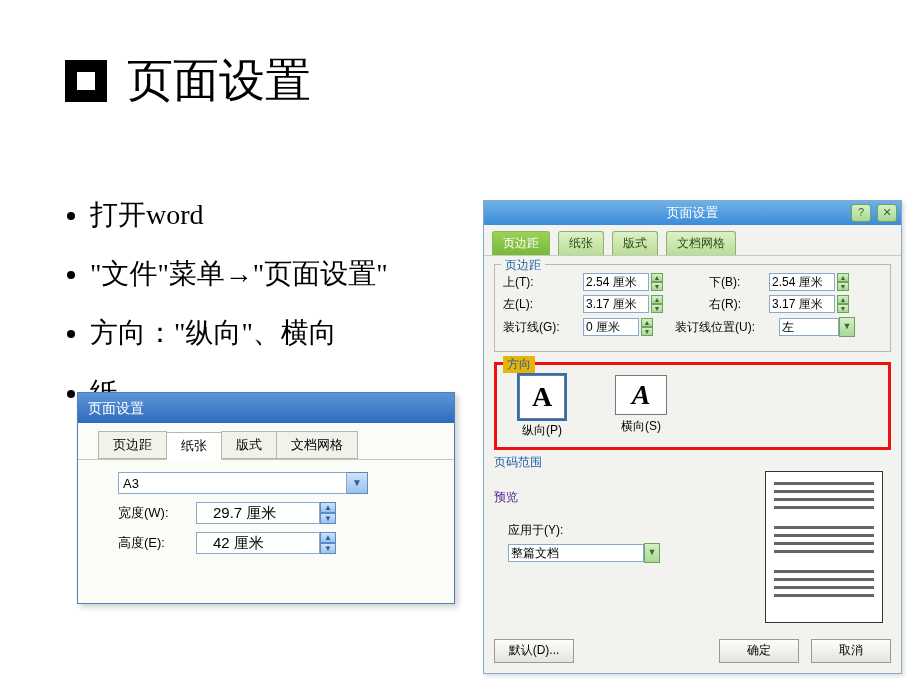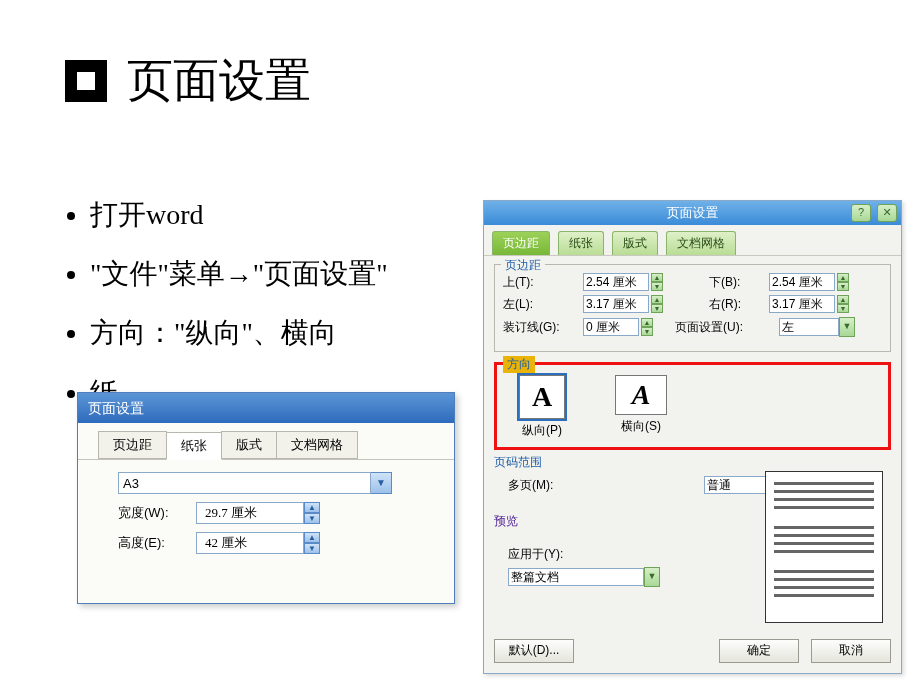--- a/index.html
+++ b/index.html
@@ -255,39 +255,39 @@
   .dlg-left .tab2.active {
     background: #fff;
     border-bottom: 1px solid #fff;
     position: relative; top:1px;
   }
   .dlg-left .body2 {
     padding: 12px 20px;
   }
   .dlg-left .lbl2 { color:#1a52a4; margin-bottom:10px; }
   .dlg-left .combo2 {
-    display:flex; width:274px; height:22px; margin-left: 20px;
+    display:flex; width:250px; height:22px; margin-left: 20px;
   }
   .dlg-left .combo2 input {
     flex:1; border:1px solid #8aa9c8; font-size:13px; padding:0 4px;
   }
   .dlg-left .combo2 .drop2 {
     width:20px; background: linear-gradient(#cfe3f8,#9cc1eb);
     border:1px solid #5a8bc8; border-left:none; text-align:center;
     color:#2b5e9e; font-size:10px; line-height:20px;
   }
   .dlg-left .row2 {
     display:flex; align-items:center; gap:8px; margin:8px 0 0 20px;
   }
   .dlg-left .row2 .lblw { width:70px; }
   .dlg-left .spin2 {
     display:flex;
   }
   .dlg-left .spin2 input {
-    width:90px; height:20px; border:1px solid #8aa9c8; font-size:13px; padding:0 8px;font-family:Liberation Serif, serif;
+    width:90px; height:20px; border:1px solid #8aa9c8; font-size:15px; padding:0 16px;
   }
   .dlg-left .spin2 .ar {
     width:16px; display:flex; flex-direction:column;
   }
   .dlg-left .spin2 .ar span {
     flex:1; border:1px solid #5a8bc8; background:linear-gradient(#cfe3f8,#9cc1eb);
     font-size:8px; text-align:center; line-height:9px; color:#2b5e9e;
   }
 </style>
 </head>
@@ -365,21 +365,21 @@
       <div class="row">
         <span class="lbl">装订线(G):</span>
         <span class="spin">
           <input style="width: 50px;" value="0 厘米">
           <span class="arrows">
               <span>▲</span>
               <span>▼</span>
             </span>
         </span>
         <span style="width:6px;"></span>
-        <span style="width:96px;">页面设置(U):</span>
+        <span style="width:96px;">装订线位置(U):</span>
         <span class="combo">
           <input style="width: 54px;" value="左">
           <span class="drop">▼</span>
         </span>
       </div>
     </div>
 
     <div class="orient-red">
       <span class="legend" style="color:#1e5fa9;position:absolute;top:-9px;left:6px;background:#eab308;padding:0 4px;">方向</span>
       <div class="orient-row">
@@ -389,28 +389,20 @@
         </div>
         <div class="orient-item">
           <div class="orient-box" style="width:50px;height:38px;font-style:italic;">A</div>
           <div>横向(S)</div>
         </div>
       </div>
     </div>
 
     <div class="groupbox" style="border:none;padding:4px 0 0 0;">
       <span style="color:#1e5fa9;">页码范围</span>
-      <div class="row" style="margin-top:4px;">
-        <span class="lbl" style="width:60px;padding-left:14px;">多页(M):</span>
-        <span style="width:120px;"></span>
-        <span class="combo">
-          <input style="width: 140px;" value="普通">
-          <span class="drop">▼</span>
-        </span>
-      </div>
     </div>
 
     <div class="groupbox" style="border:none;padding:8px 0 0 0;height:150px;">
       <span style="color:#4c1d95;">预览</span>
       <div class="row" style="margin-top:16px;padding-left:14px;">
         <span>应用于(Y):</span>
       </div>
       <div class="row" style="padding-left:14px;">
         <span class="combo">
           <input style="width: 130px;" value="整篇文档">

